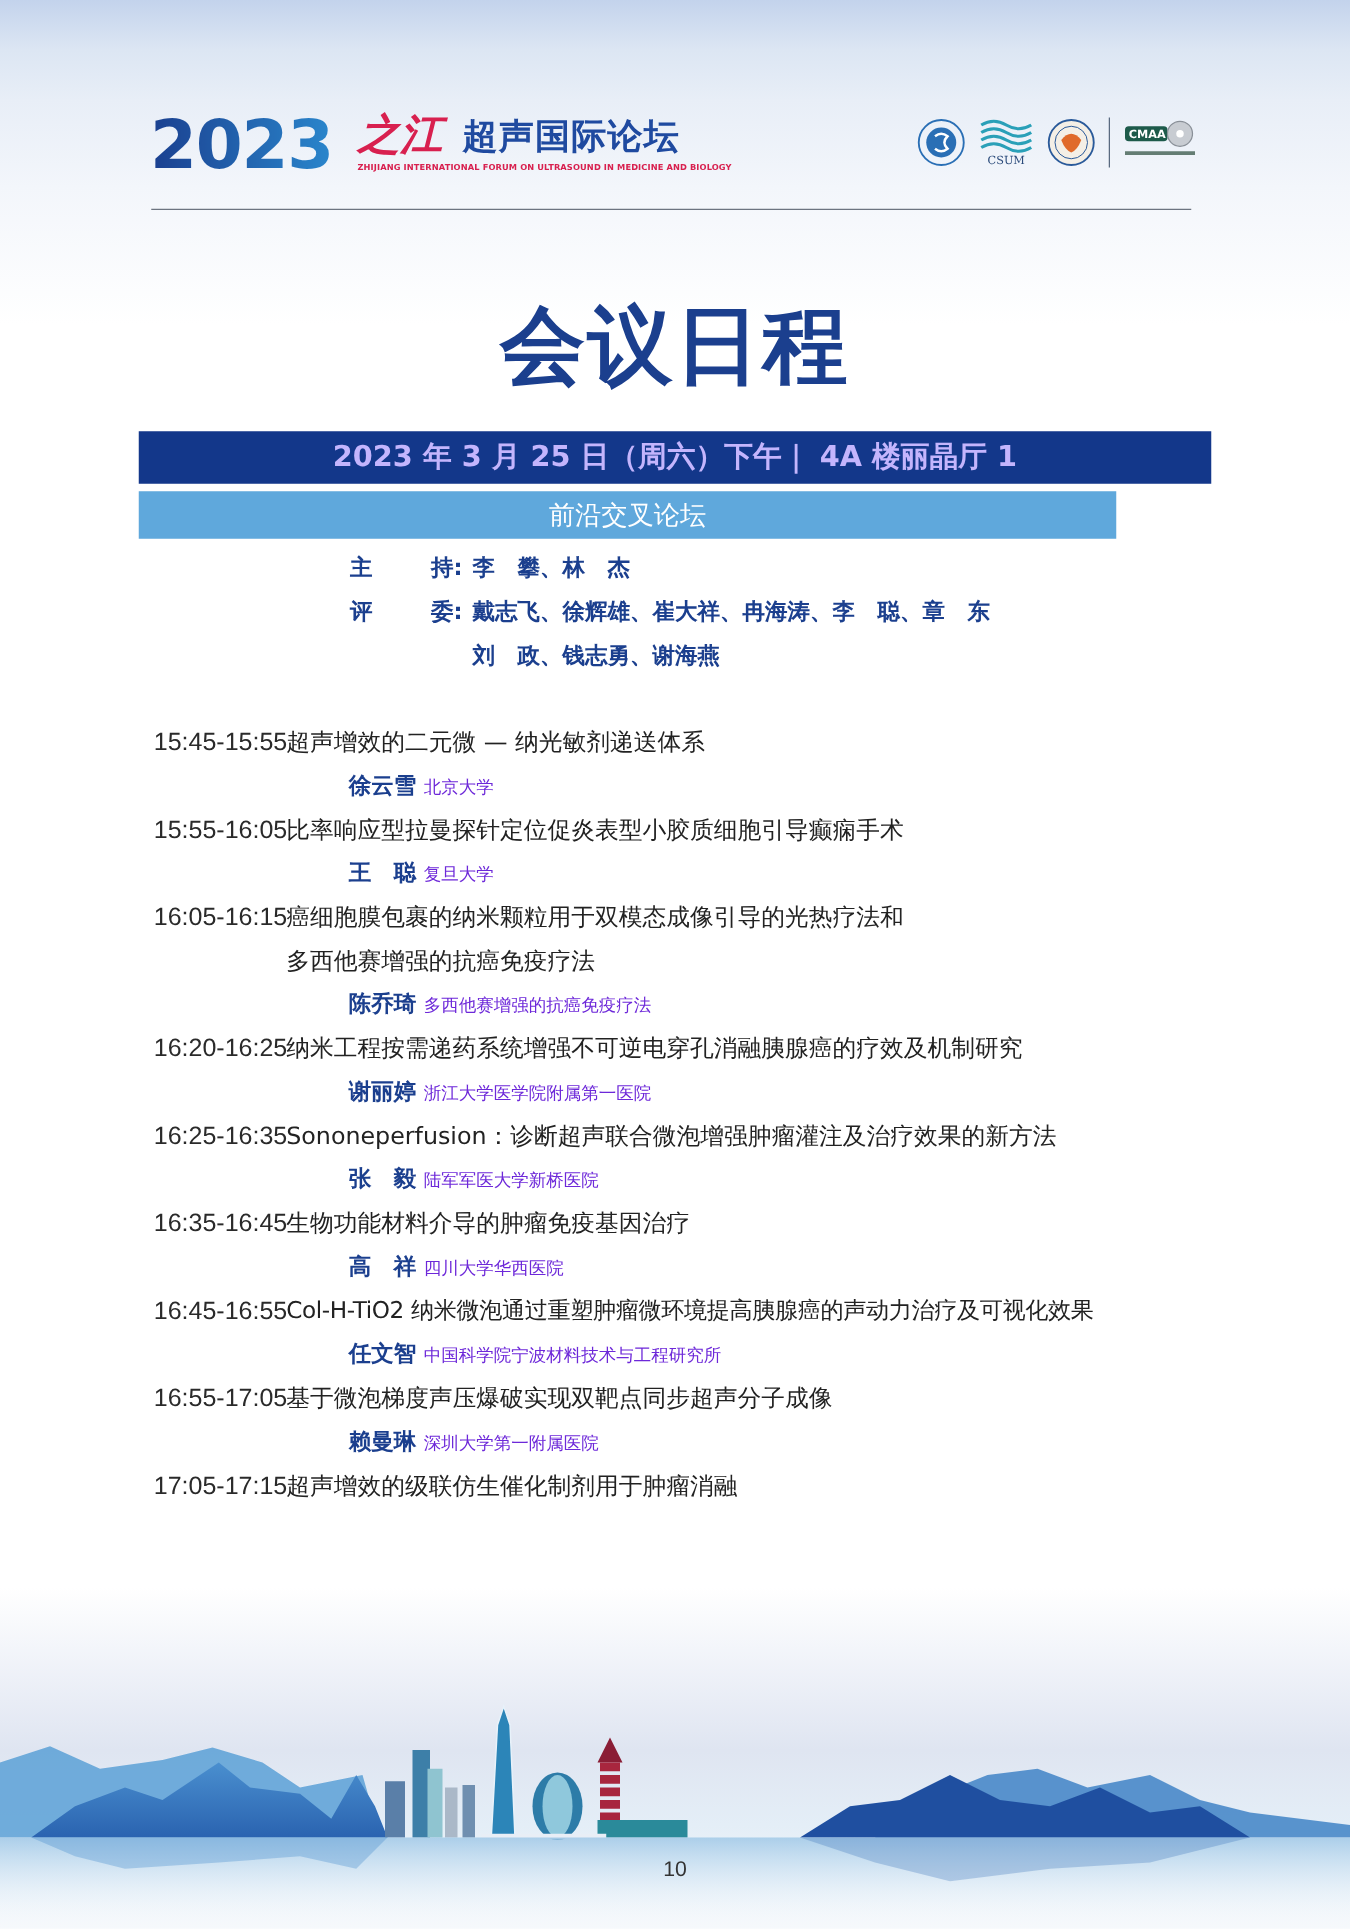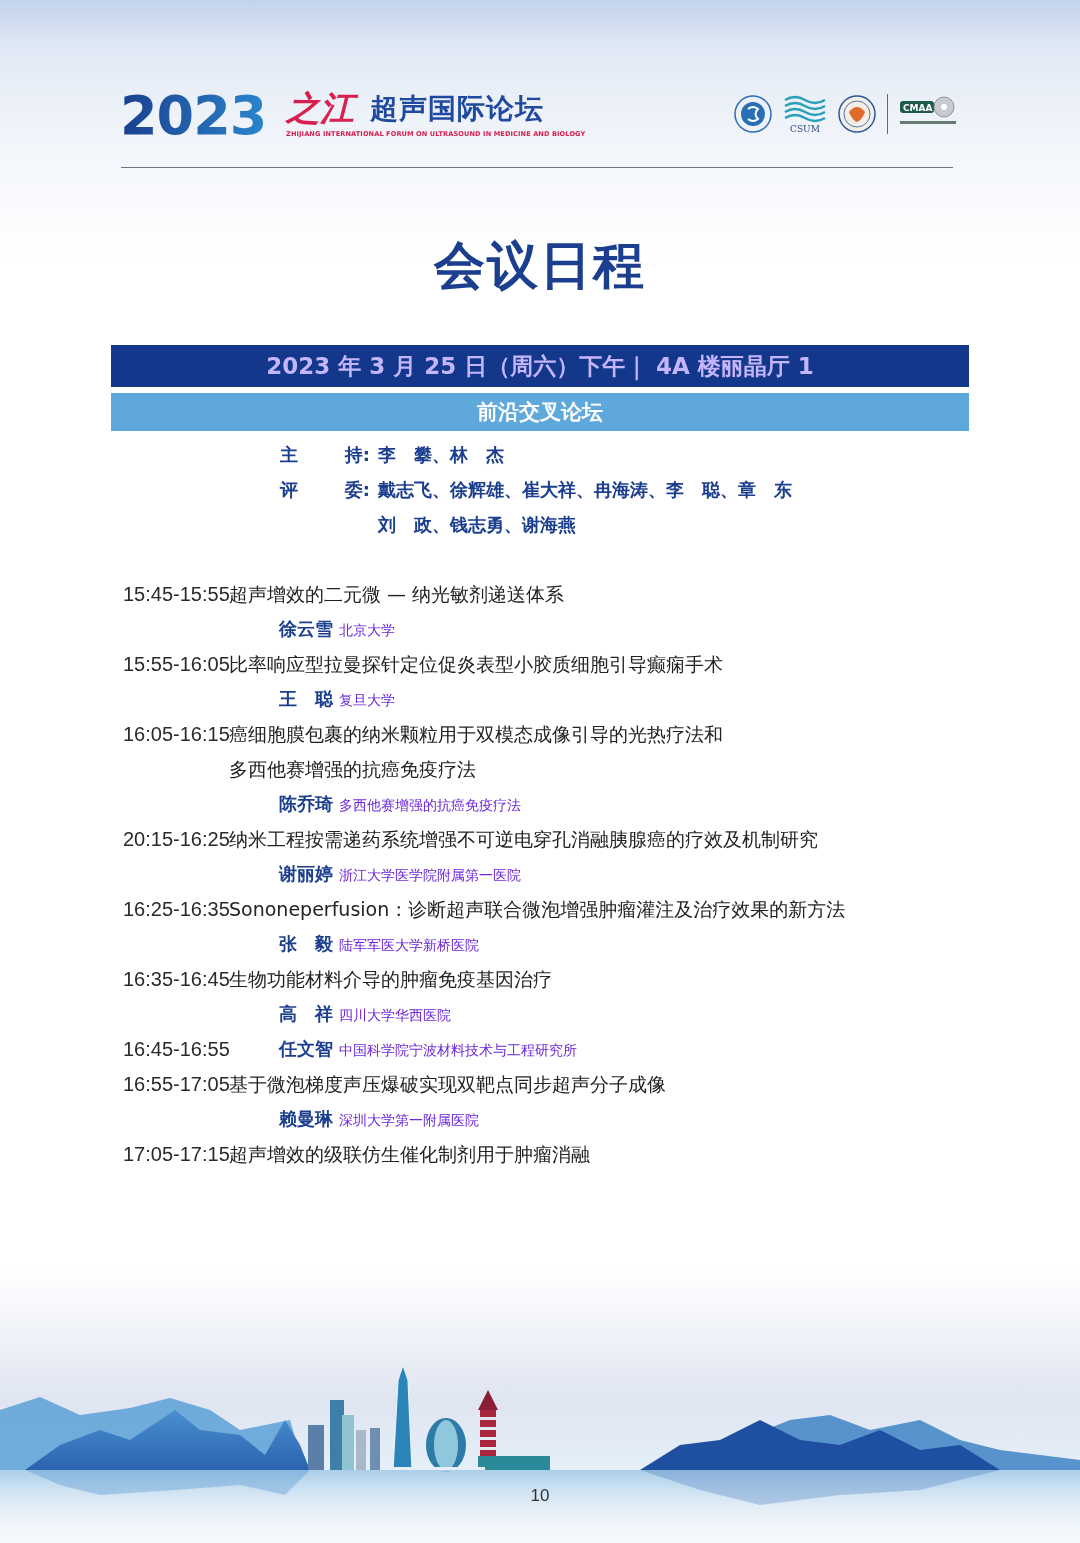--- a/index.html
+++ b/index.html
@@ -34,33 +34,33 @@
     font-weight: bold; font-size: 6.6px; color: #d8204f; letter-spacing: 0.1px; white-space: nowrap;
   }
   .partner-logos { position: absolute; left: 613px; top: 6px; height: 44px; display: flex; align-items: center; gap: 10px; }
   .plogo { display: flex; flex-direction: column; align-items: center; }
   .divider-v { width: 1px; height: 40px; background: #5a6a80; }
   .header-rule { position: absolute; left: 121px; top: 167px; width: 832px; height: 1px; background: #6d7480; }
 
   
   .page-title {
     position: absolute; left: 0; top: 232px; width: 1080px; text-align: center;
-    font-size: 51px; font-weight: bold; color: #1b3f8e; letter-spacing: 2px;
+    font-size: 68px; font-weight: bold; color: #1b3f8e; letter-spacing: 2px;
   }
 
   
   .banner-dark {
     position: absolute; left: 111px; top: 345px; width: 858px; height: 42px;
     background: #13378a; color: #c4b5fd; text-align: center;
     font-weight: bold; font-size: 23px; line-height: 42px;
   }
   .banner-light {
-    position: absolute; left: 111px; top: 393px; width: 858px; height: 38px;
+    position: absolute; left: 111px; top: 393px; width: 782px; height: 38px;
     background: #5fa8dc; color: #ffffff; text-align: center;
-    font-weight: bold; font-size: 21px; line-height: 38px;
+    font-weight: normal; font-size: 21px; line-height: 38px;
   }
 
   
   .roles { position: absolute; left: 280px; top: 440px; width: 600px; }
   .role-row { display: flex; height: 35px; line-height: 30px; font-size: 18px; font-weight: bold; color: #1b3f8e; }
   .role-label { width: 98px; display: flex; justify-content: space-between; padding-right: 8px; }
   .role-label span:last-child { letter-spacing: 0; }
   .role-names { flex: 1; white-space: nowrap; }
 
   
@@ -164,36 +164,37 @@
     <div class="line topic">比率响应型拉曼探针定位促炎表型小胶质细胞引导癫痫手术</div>
     <div class="line speaker-line"><span class="speaker-name">王　聪</span><span class="affiliation">复旦大学</span></div>
   </div>
   <div class="item">
     <div class="time">16:05-16:15</div>
     <div class="line topic">癌细胞膜包裹的纳米颗粒用于双模态成像引导的光热疗法和</div>
     <div class="line topic">多西他赛增强的抗癌免疫疗法</div>
     <div class="line speaker-line"><span class="speaker-name">陈乔琦</span><span class="affiliation">多西他赛增强的抗癌免疫疗法</span></div>
   </div>
   <div class="item">
-    <div class="time">20:15-16:25</div>
+    <div class="time">16:20-16:25</div>
     <div class="line topic">纳米工程按需递药系统增强不可逆电穿孔消融胰腺癌的疗效及机制研究</div>
     <div class="line speaker-line"><span class="speaker-name">谢丽婷</span><span class="affiliation">浙江大学医学院附属第一医院</span></div>
   </div>
   <div class="item">
     <div class="time">16:25-16:35</div>
     <div class="line topic">Sononeperfusion：诊断超声联合微泡增强肿瘤灌注及治疗效果的新方法</div>
     <div class="line speaker-line"><span class="speaker-name">张　毅</span><span class="affiliation">陆军军医大学新桥医院</span></div>
   </div>
   <div class="item">
     <div class="time">16:35-16:45</div>
     <div class="line topic">生物功能材料介导的肿瘤免疫基因治疗</div>
     <div class="line speaker-line"><span class="speaker-name">高　祥</span><span class="affiliation">四川大学华西医院</span></div>
   </div>
   <div class="item">
     <div class="time">16:45-16:55</div>
+    <div class="line topic" style="font-size:18.5px;letter-spacing:-0.3px;">Col-H-TiO2 纳米微泡通过重塑肿瘤微环境提高胰腺癌的声动力治疗及可视化效果</div>
     <div class="line speaker-line"><span class="speaker-name">任文智</span><span class="affiliation">中国科学院宁波材料技术与工程研究所</span></div>
   </div>
   <div class="item">
     <div class="time">16:55-17:05</div>
     <div class="line topic">基于微泡梯度声压爆破实现双靶点同步超声分子成像</div>
     <div class="line speaker-line"><span class="speaker-name">赖曼琳</span><span class="affiliation">深圳大学第一附属医院</span></div>
   </div>
   <div class="item">
     <div class="time">17:05-17:15</div>
     <div class="line topic">超声增效的级联仿生催化制剂用于肿瘤消融</div>

